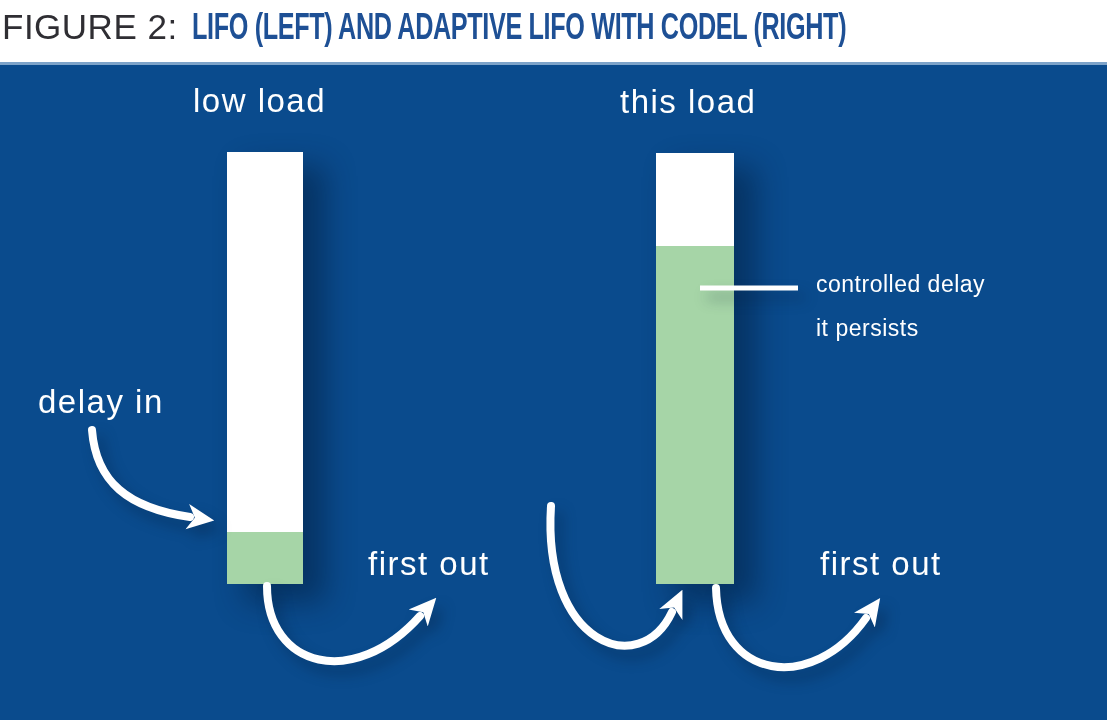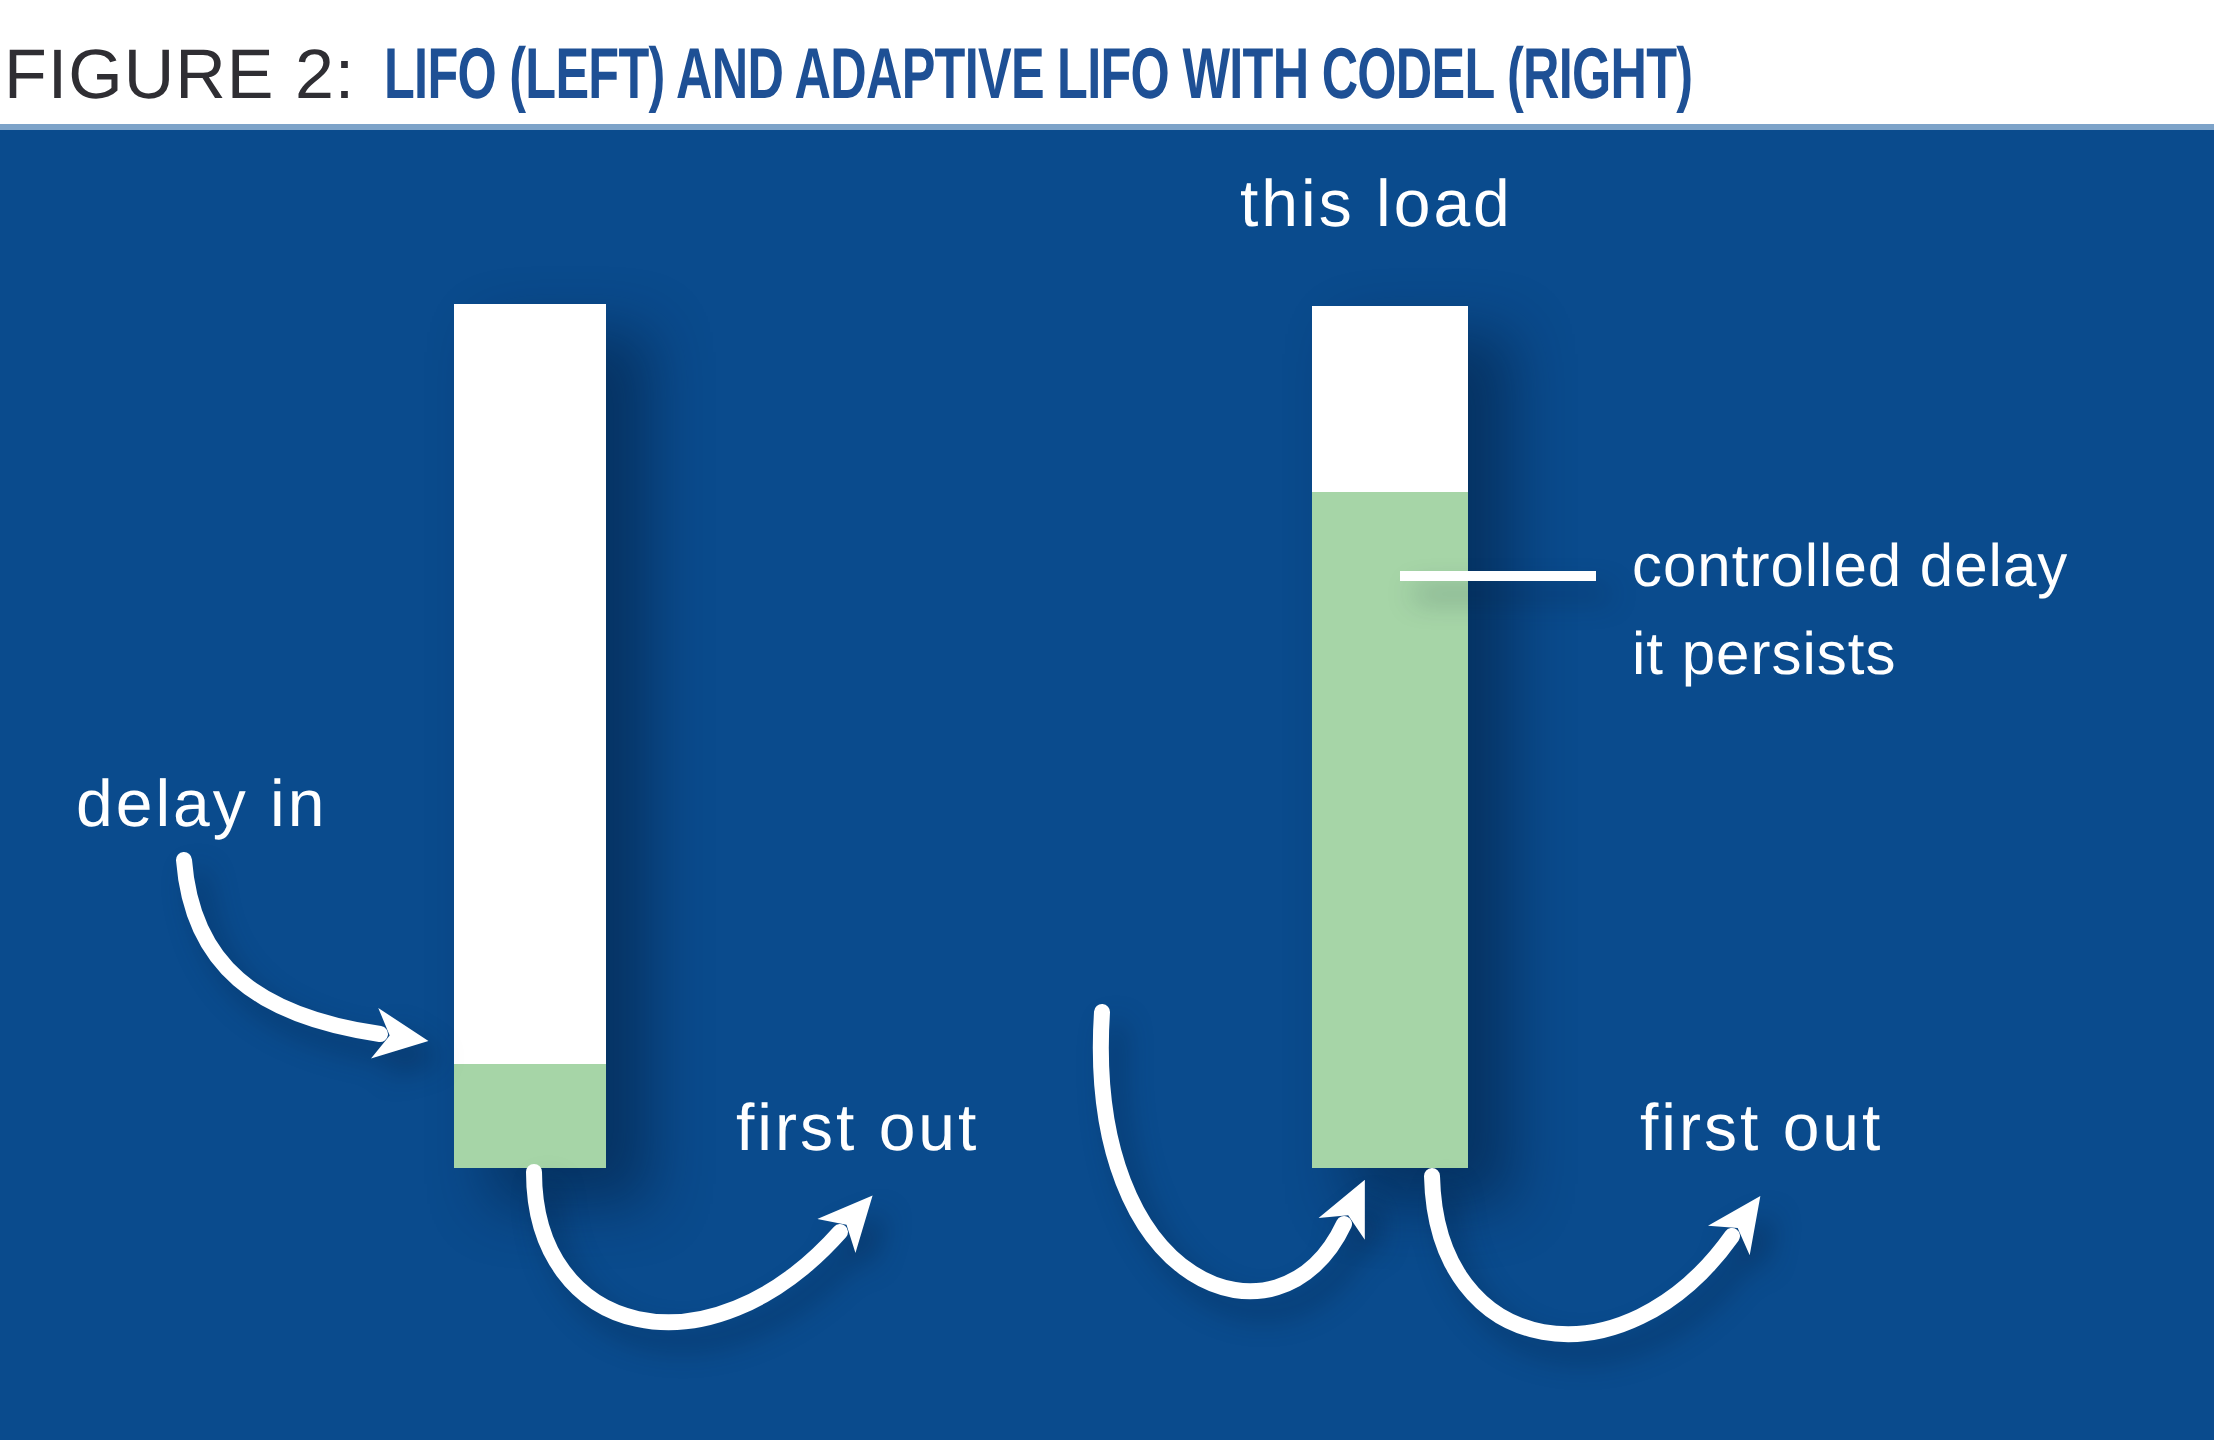--- a/index.html
+++ b/index.html
@@ -8,21 +8,21 @@
     width: 1107px;
     height: 720px;
     background: #ffffff;
     overflow: hidden;
     font-family: "Liberation Sans", sans-serif;
   }
 
   
   .title-band {
     position: absolute;
-    left: 2px; top: 16px;
+    left: 2px; top: 6px;
     width: 1100px; height: 52px;
     display: flex;
     align-items: baseline;
     white-space: nowrap;
   }
   .title-prefix {
     font-size: 35px;
     font-weight: 400;
     color: #2f2e33;
     letter-spacing: 0.5px;
@@ -76,21 +76,21 @@
   .lbl-high-load  { left: 620px; top: 83px; }
   .lbl-first-in   { left: 38px;  top: 383px; }
   .lbl-first-out-l{ left: 368px; top: 545px; }
   .lbl-last-in    { left: 505px; top: 466px; }
   .lbl-first-out-r{ left: 820px; top: 545px; }
 
   .callout {
     position: absolute;
     left: 816px; top: 262px;
     color: #ffffff;
-    font-size: 30px;
+    font-size: 23px;
     letter-spacing: 0.5px;
     line-height: 44px;
     white-space: nowrap;
   }
 
   
   .arrows {
     position: absolute;
     left: 0; top: 0;
     width: 1107px; height: 720px;
@@ -111,20 +111,21 @@
   <div class="panel"></div>
 
   <div class="queue queue-left">
     <div class="green-fill green-left"></div>
   </div>
 
   <div class="queue queue-right">
     <div class="green-fill green-right"></div>
   </div>
 
+  <div class="lbl lbl-low-load">low load</div>
   <div class="lbl lbl-high-load">this load</div>
   <div class="lbl lbl-first-in">delay in</div>
   <div class="lbl lbl-first-out-l">first out</div>
   <div class="lbl lbl-first-out-r">first out</div>
 
   <div class="callout">
     <div>controlled delay</div>
     <div>it persists</div>
   </div>
 

